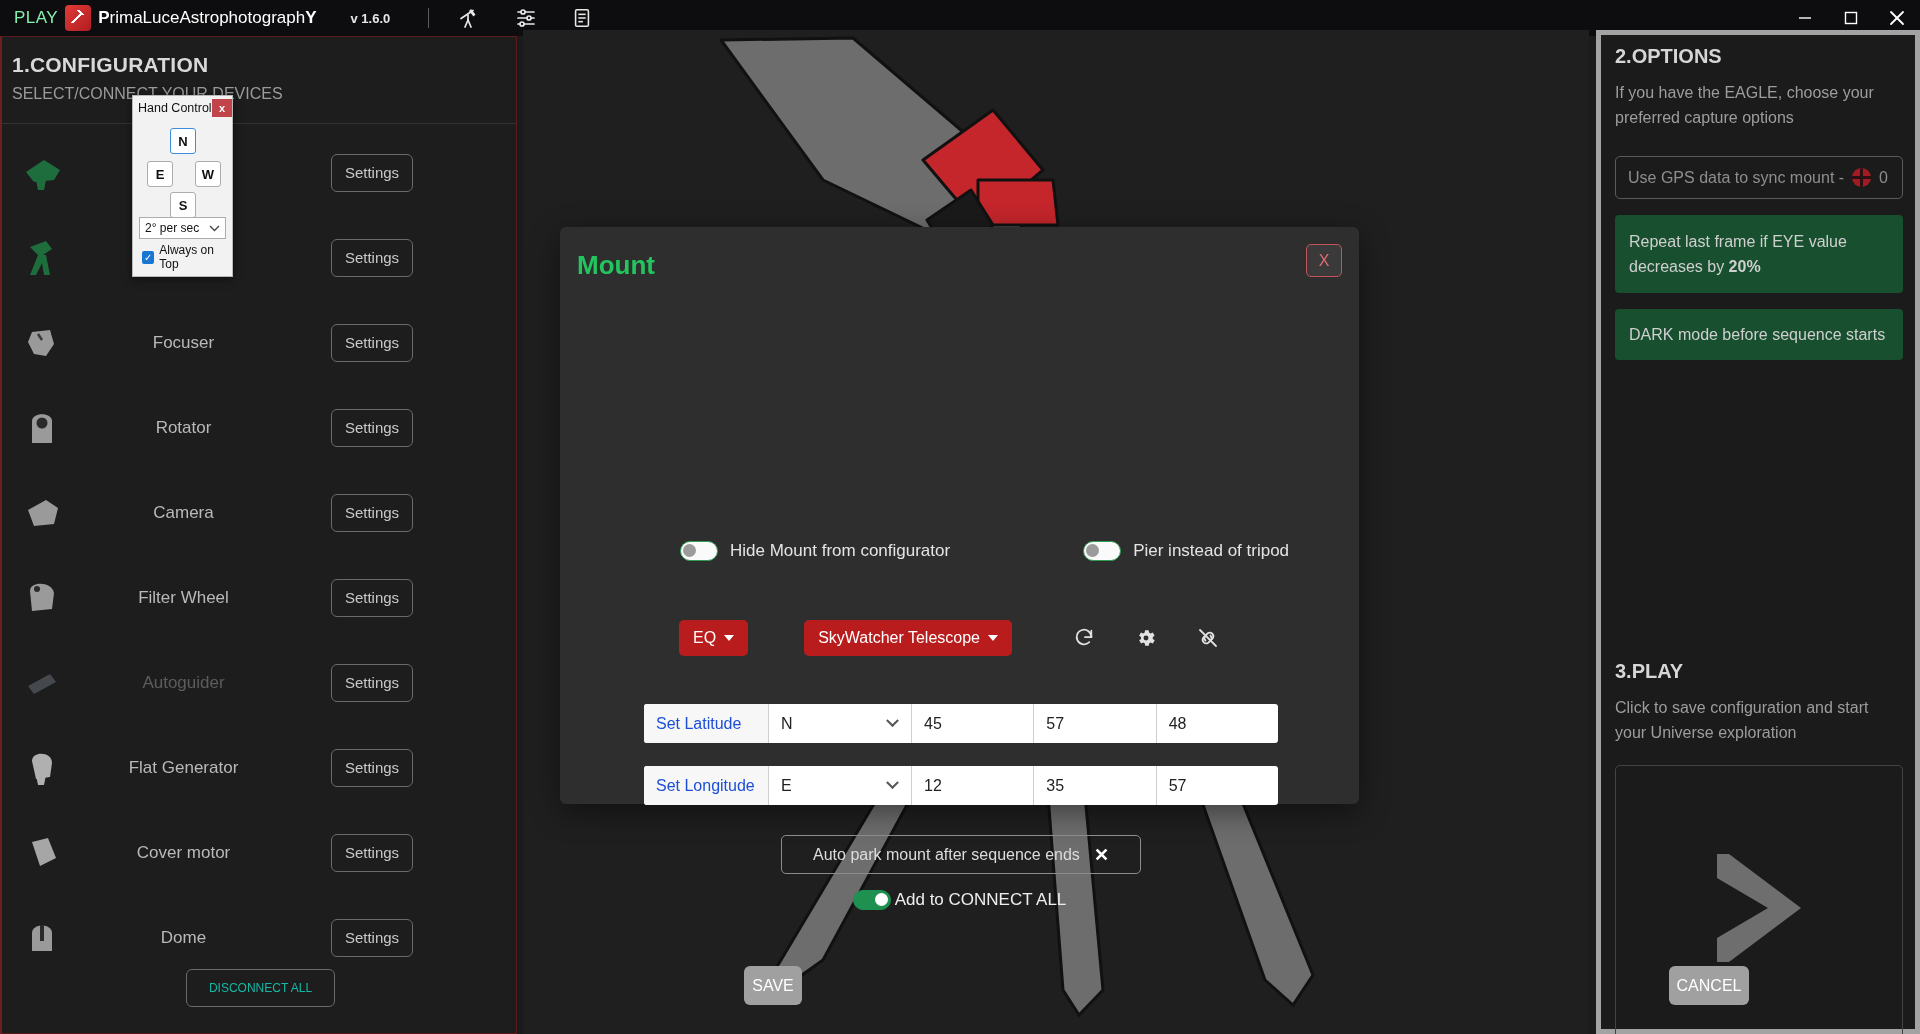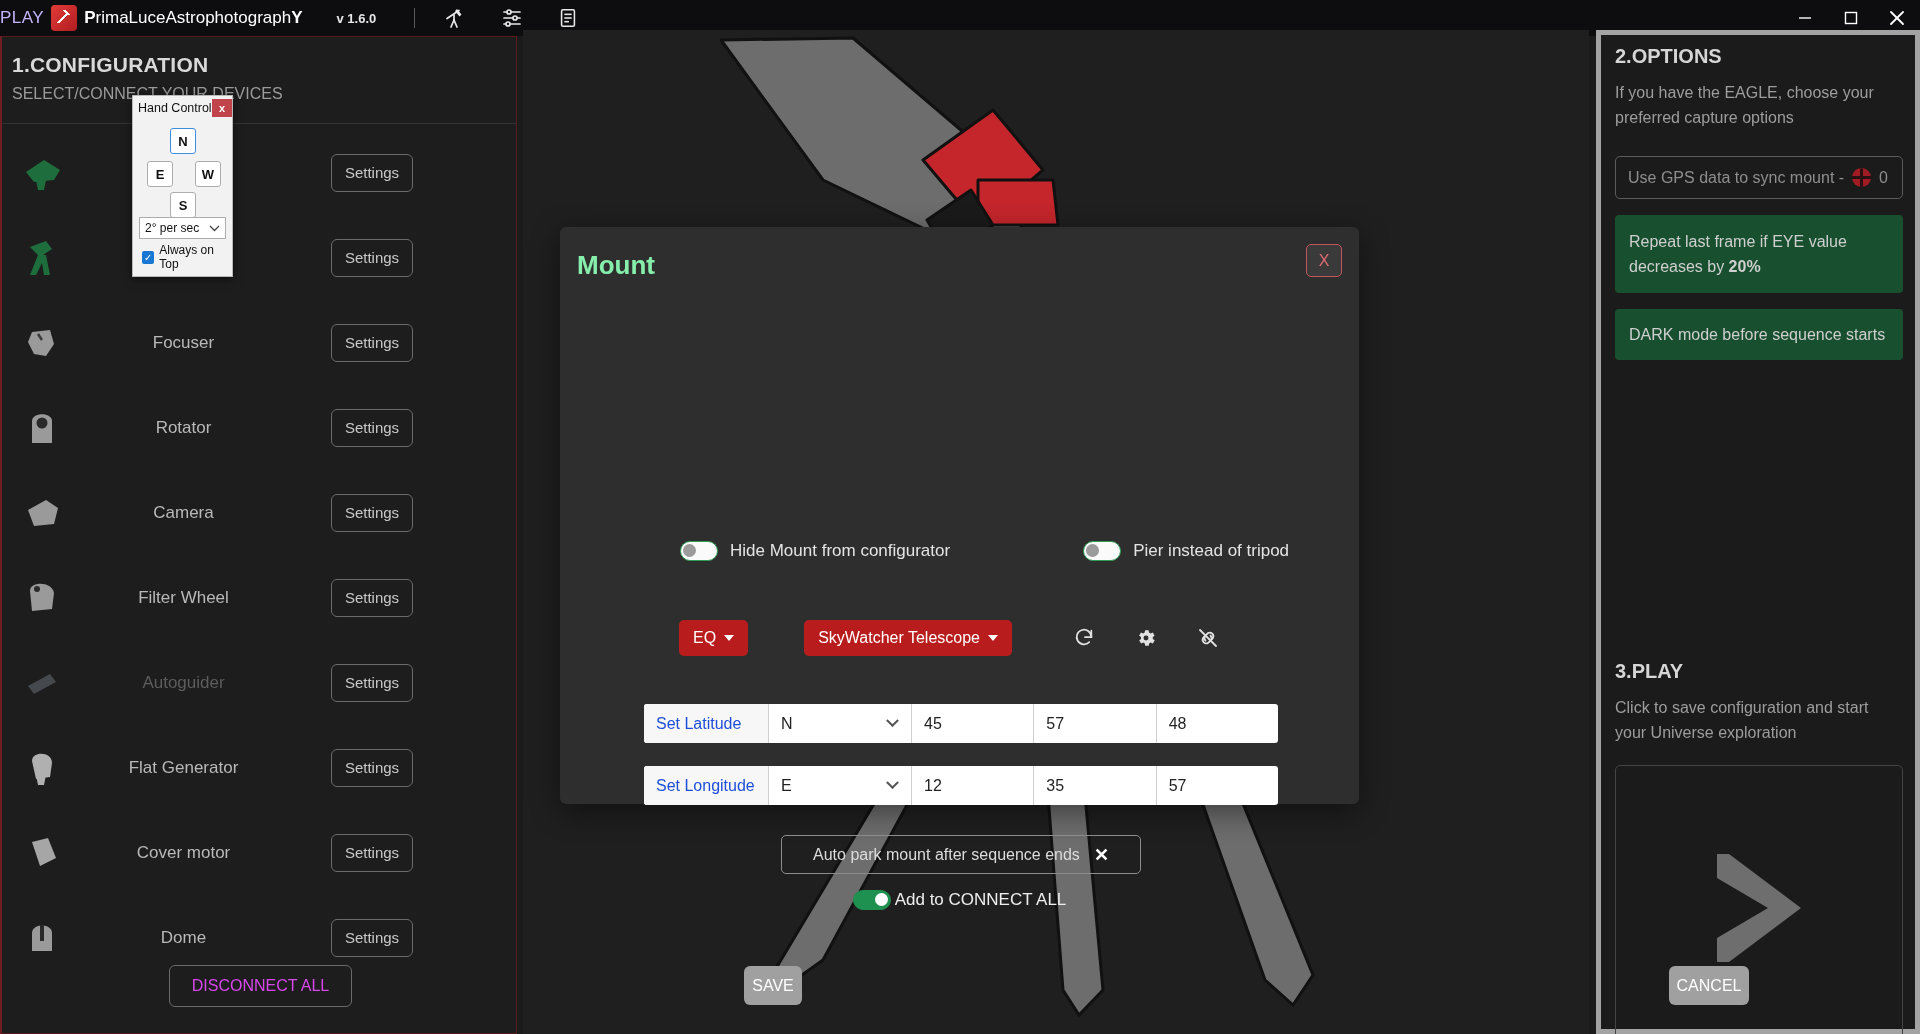--- a/index.html
+++ b/index.html
@@ -17,21 +17,21 @@
 
   
   .titlebar {
     position: absolute; top: 0; left: 0;
     width: 1920px; height: 36px;
     background: #0d0d0f;
     display: flex; align-items: center;
     color: #fff;
   }
   .tb-play {
-    font-size: 17px; letter-spacing: .5px; color: #c4b5fd;
+    font-size: 17px; letter-spacing: .5px; margin-left: 14px; color: #86efac;
   }
   .tb-logo {
     width: 26px; height: 26px; margin: 0 7px;
     background: linear-gradient(135deg,#e23b36,#b01d22);
     border-radius: 4px;
     position: relative;
   }
   .tb-logo::after {
     content: "";
     position: absolute; left: 5px; top: 5px;
@@ -96,21 +96,21 @@
     display: flex; align-items: center; justify-content: center;
     cursor: pointer;
   }
   .disconnect-wrap {
     position: absolute; left: 0; bottom: 26px; width: 517px;
     display: flex; justify-content: center;
   }
   .disconnect {
     padding: 11px 22px;
     border: 1px solid #6a6a6a; border-radius: 6px;
-    background: transparent; color: #d946ef; font-size: 16px;
+    background: transparent; color: #14b8a6; font-size: 12px;
     font-family: inherit; cursor: pointer;
   }
 
   
   .hand {
     position: absolute; left: 132px; top: 95px;
     width: 101px;
     background: #f2f2f2;
     border: 1px solid #b9b9b9;
     z-index: 40;
@@ -169,21 +169,21 @@
   .modal {
     position: absolute; left: 560px; top: 227px;
     width: 799px; height: 577px;
     background: #2e2e2e;
     border-radius: 6px;
     z-index: 30;
     box-shadow: 0 8px 30px rgba(0,0,0,.45);
   }
   .modal-title {
     position: absolute; left: 17px; top: 23px;
-    font-size: 26px; font-weight: 700; color: #86efac;
+    font-size: 26px; font-weight: 700; color: #22c55e;
   }
   .modal-x {
     position: absolute; right: 17px; top: 17px;
     width: 36px; height: 33px;
     border: 1px solid #c2555c; border-radius: 5px;
     background: #3a3a3a; color: #e06a72;
     font-size: 16px; font-family: inherit;
     display: flex; align-items: center; justify-content: center;
     cursor: pointer;
   }

